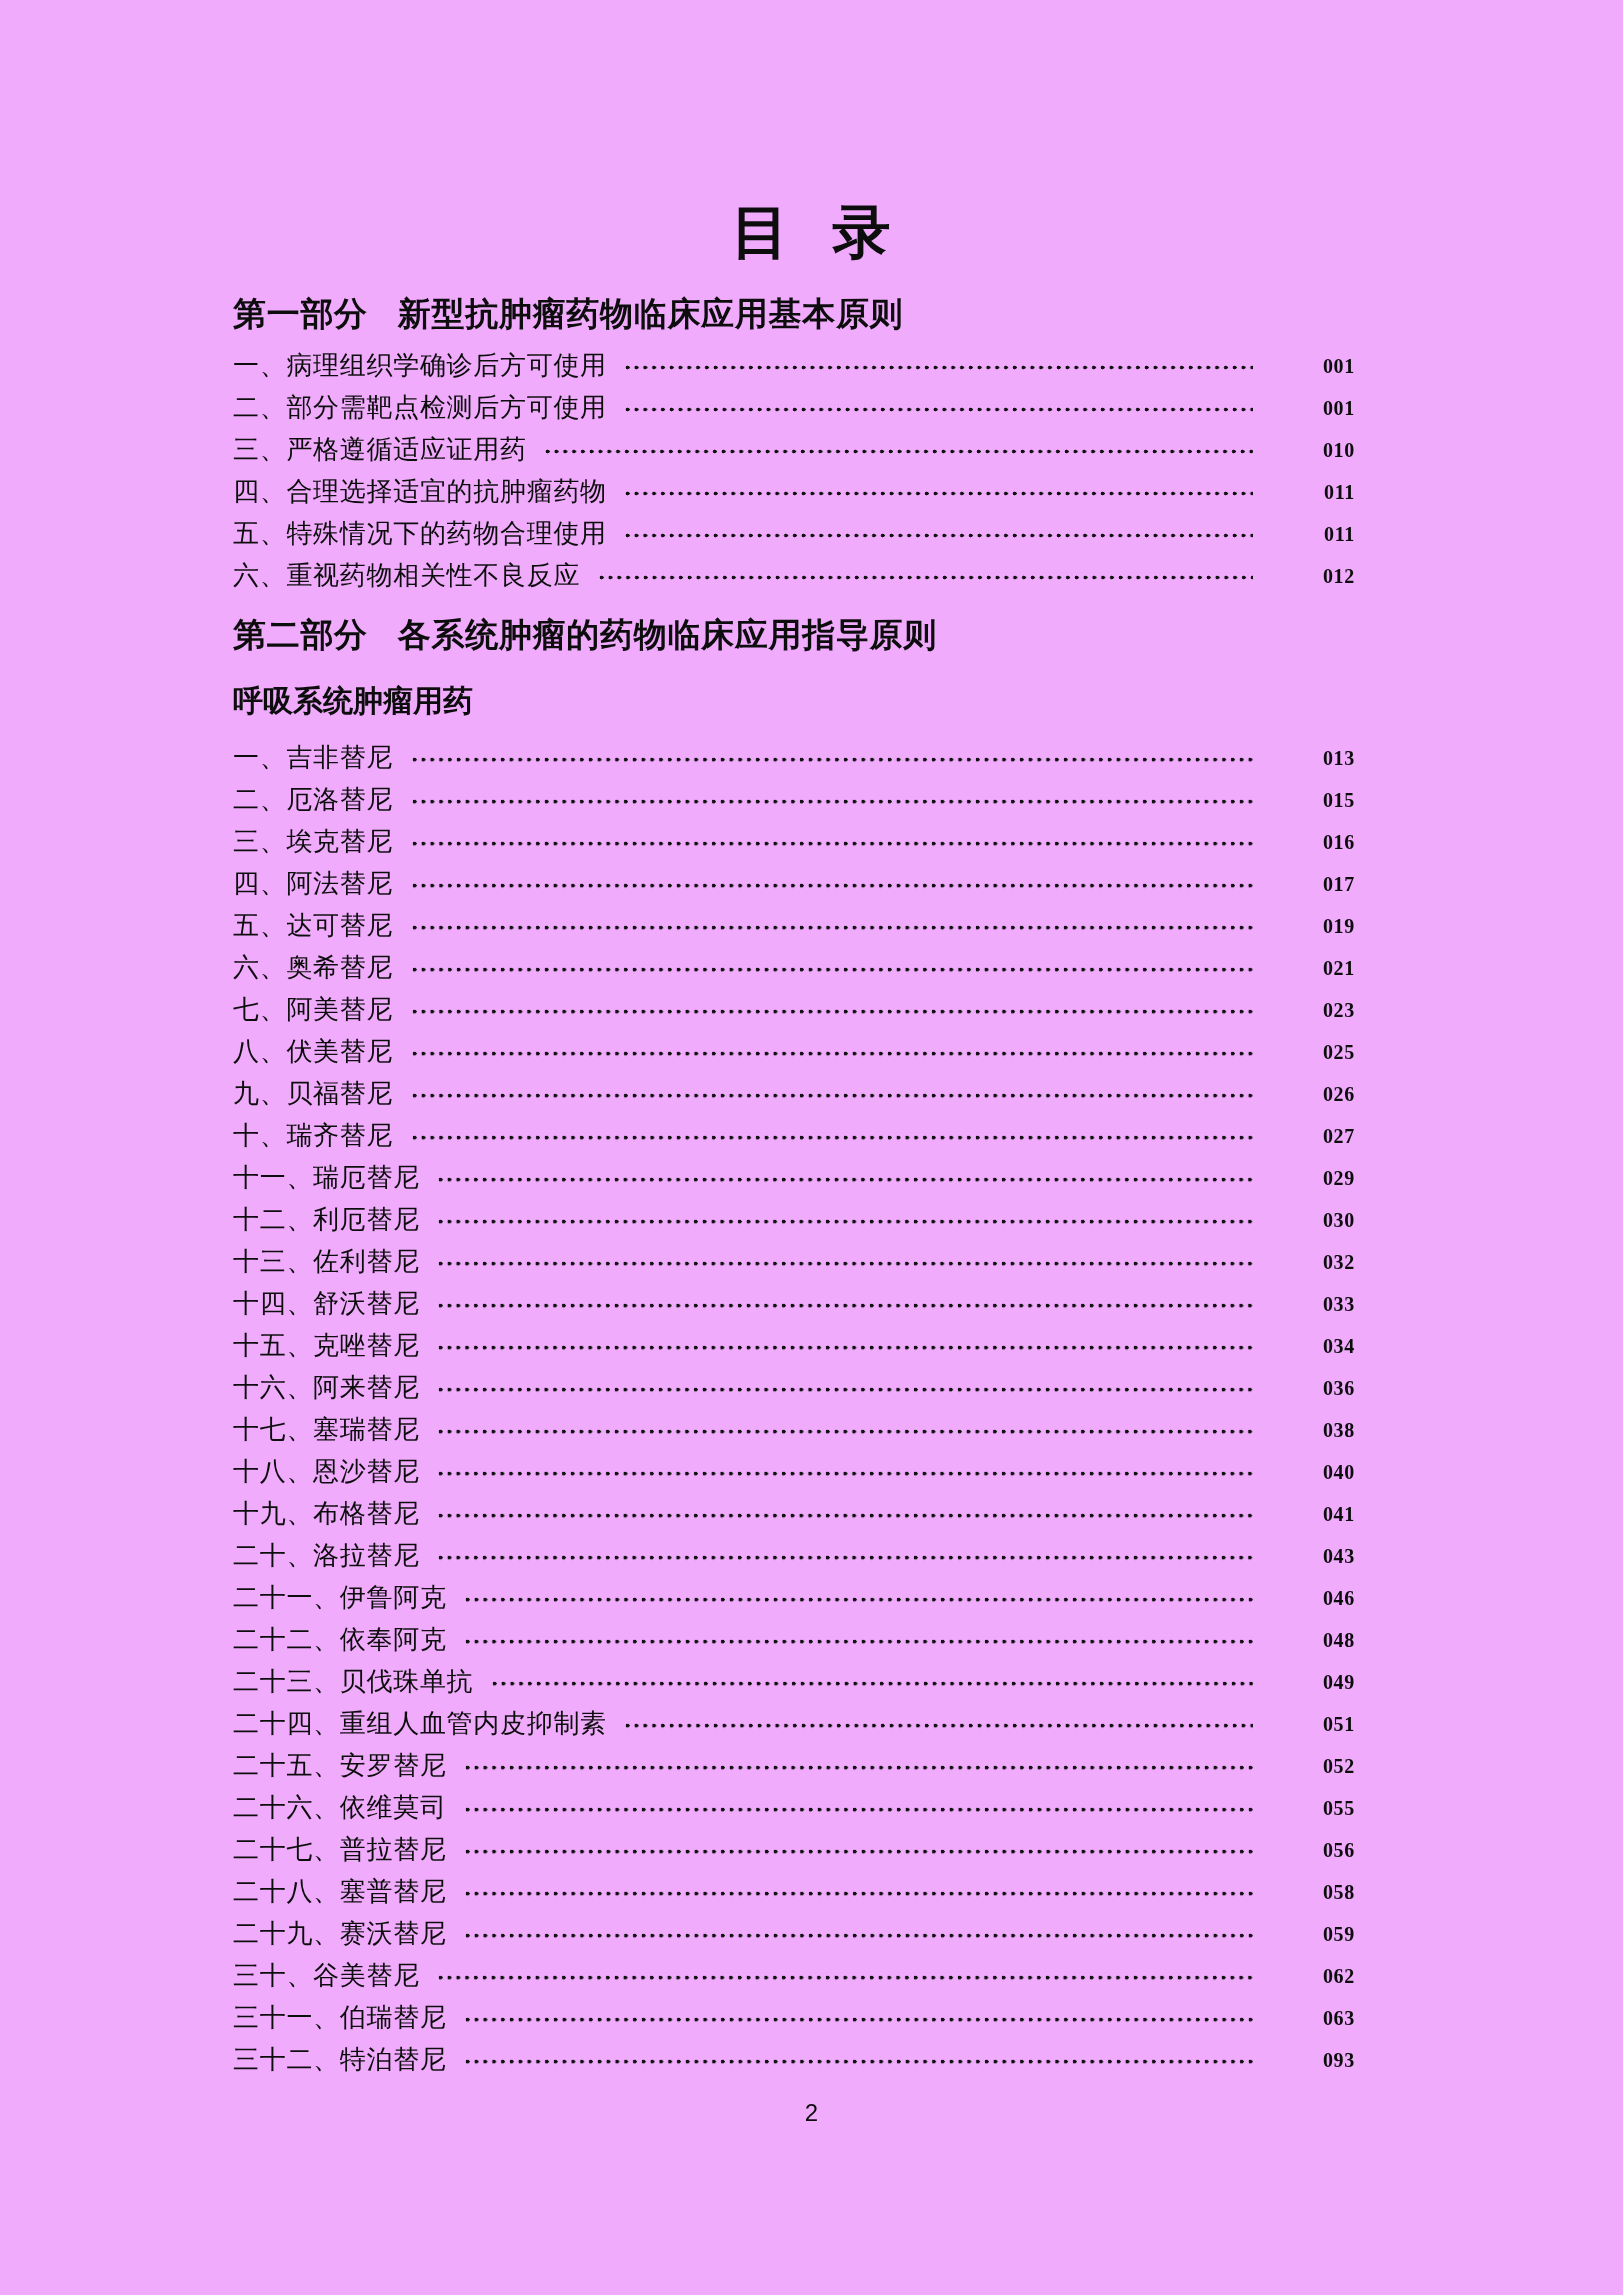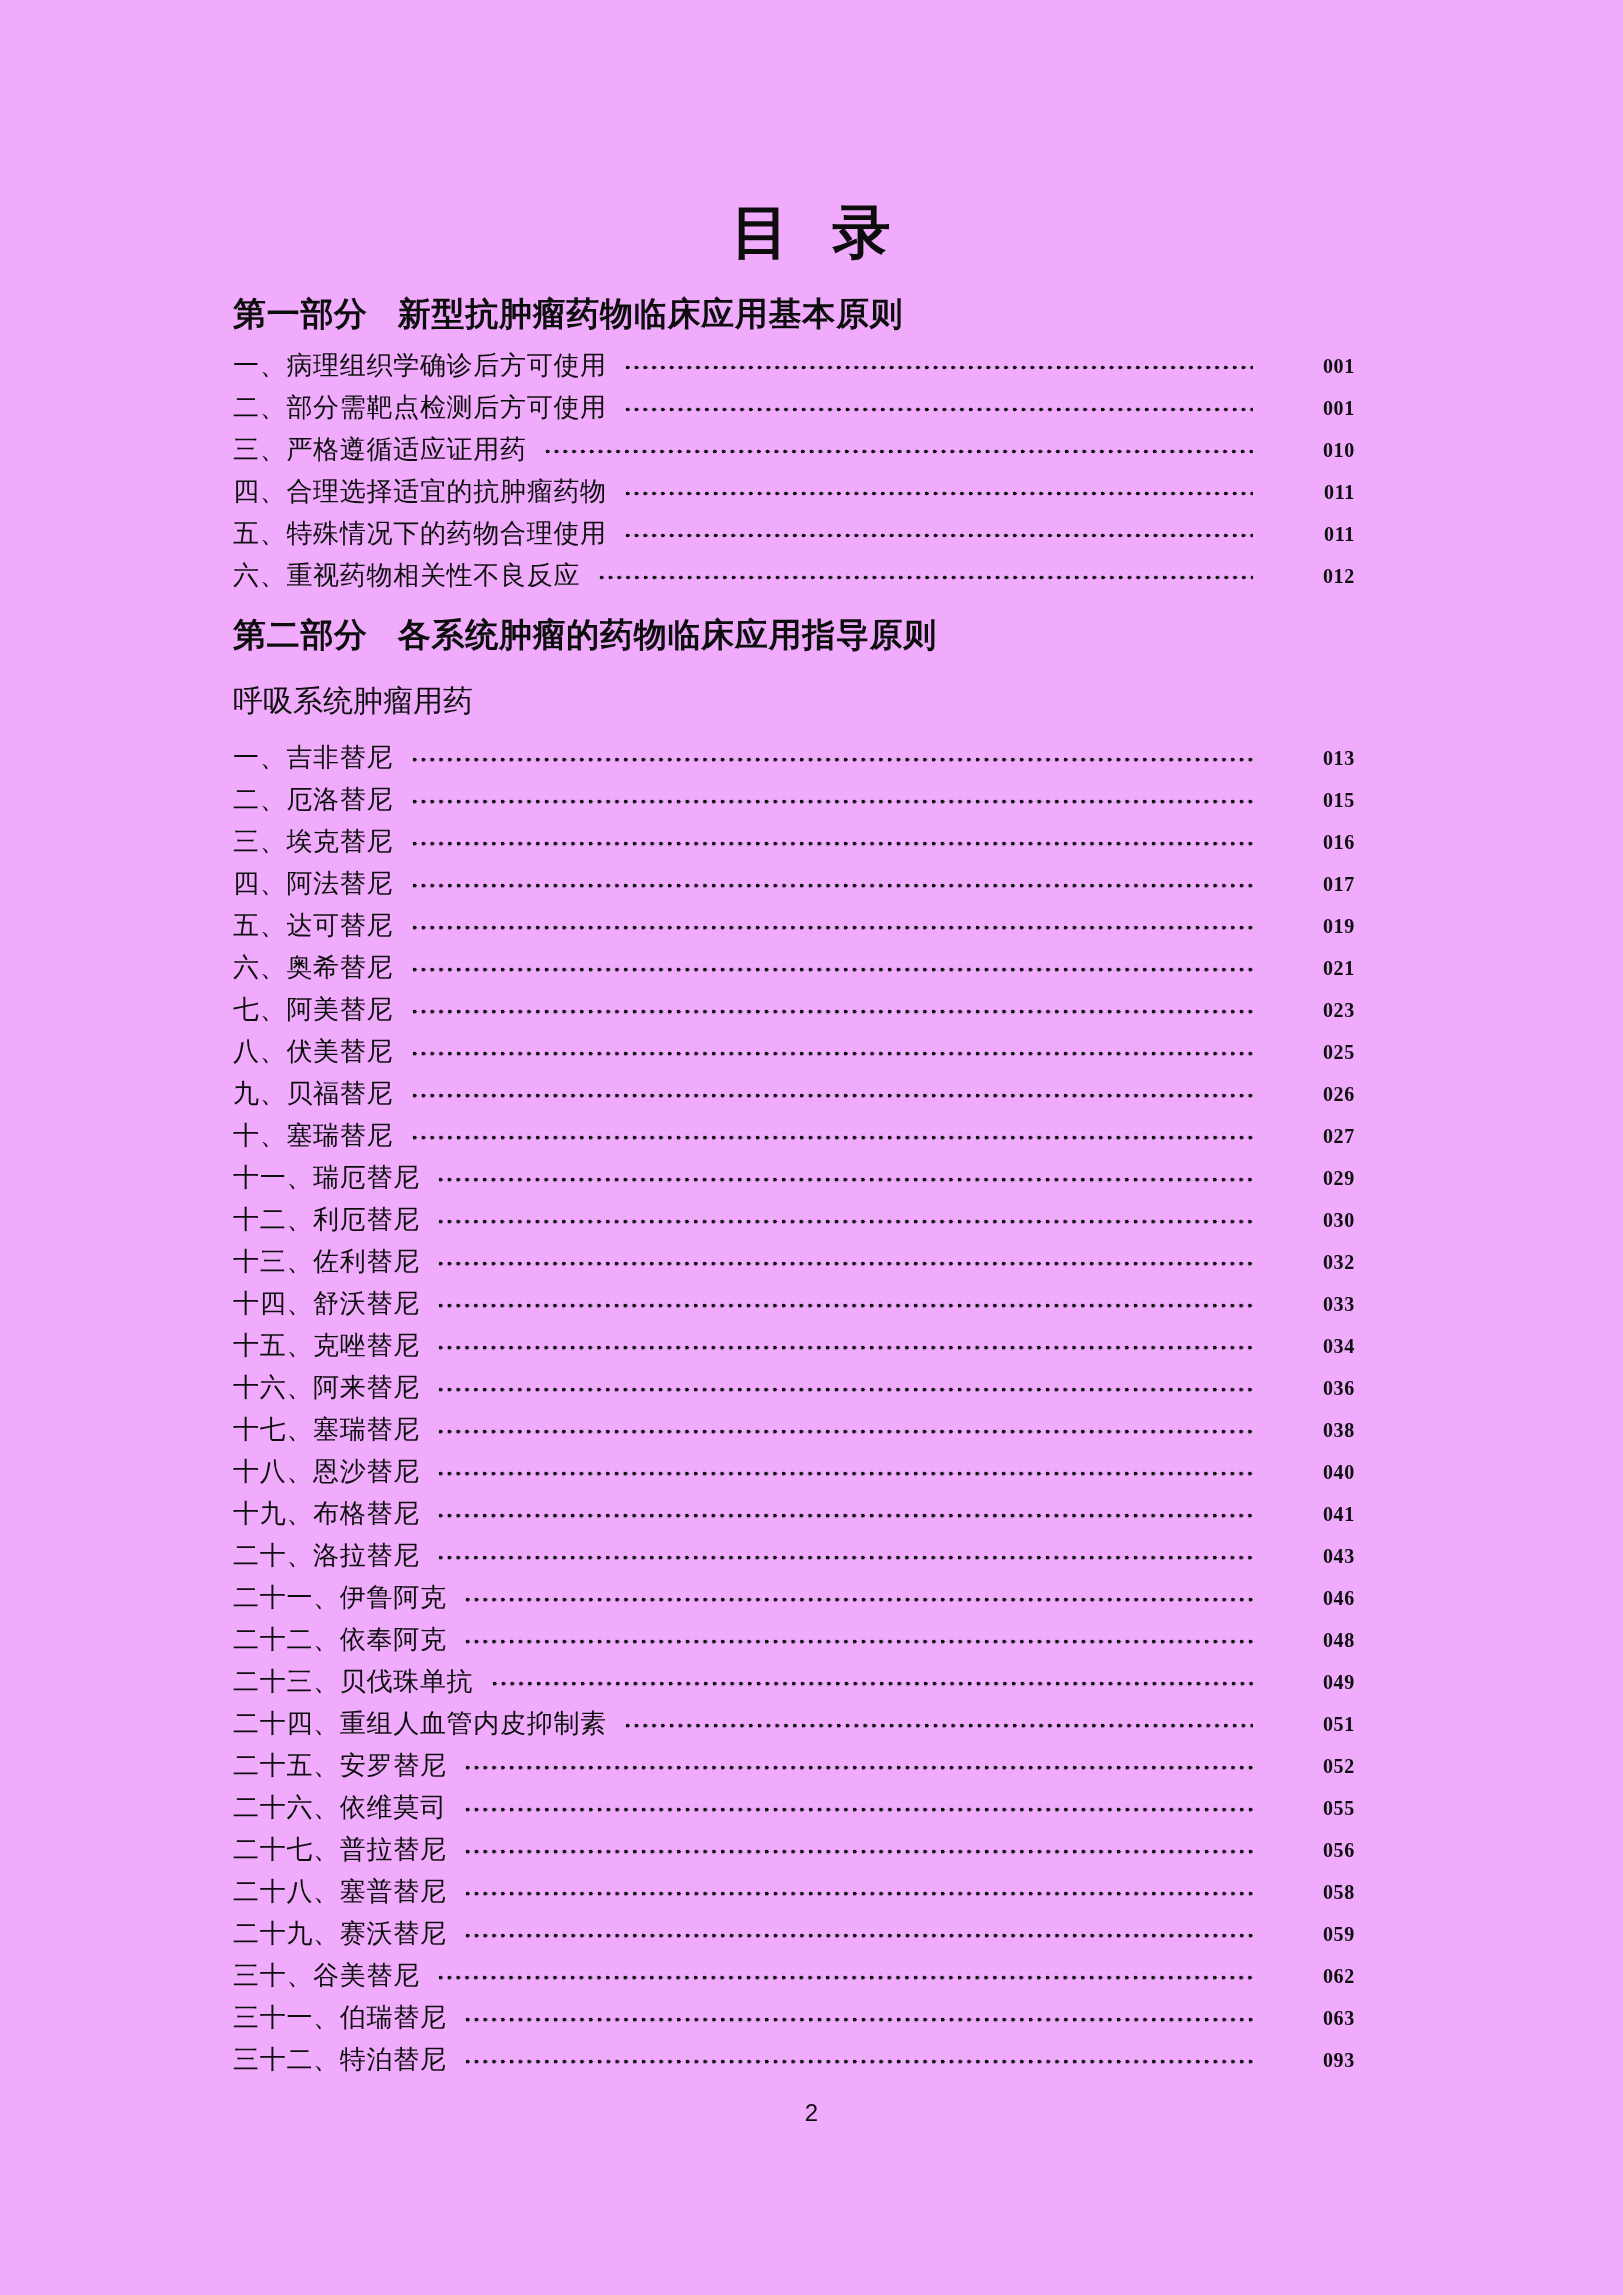--- a/index.html
+++ b/index.html
@@ -33,21 +33,21 @@
     font-weight:700;
     font-size:33px;
     line-height:1.15;
     letter-spacing:0.7px;
     white-space:nowrap;
   }
   .part-heading .heading-gap { display:inline-block; width:30px; }
   .subheading {
     margin-top:30px;
     font-family:"Liberation Sans", sans-serif;
-    font-weight:400;
+    font-weight:700;
     font-size:30px;
     line-height:1.15;
   }
   ol.entries { list-style:none; margin-top:11.8px; }
   ol.entries.drug-list { margin-top:18.3px; }
   .part2-heading { margin-top:19.6px; }
   .entry {
     display:flex;
     align-items:center;
     height:42px;
@@ -187,21 +187,21 @@
     <span class="entry-page">025</span>
   </li>
 
   <li class="entry">
     <span class="entry-label">九、贝福替尼</span>
     <span class="leader"></span>
     <span class="entry-page">026</span>
   </li>
 
   <li class="entry">
-    <span class="entry-label">十、塞瑞替尼</span>
+    <span class="entry-label">十、瑞齐替尼</span>
     <span class="leader"></span>
     <span class="entry-page">027</span>
   </li>
 
   <li class="entry">
     <span class="entry-label">十一、瑞厄替尼</span>
     <span class="leader"></span>
     <span class="entry-page">029</span>
   </li>
 

